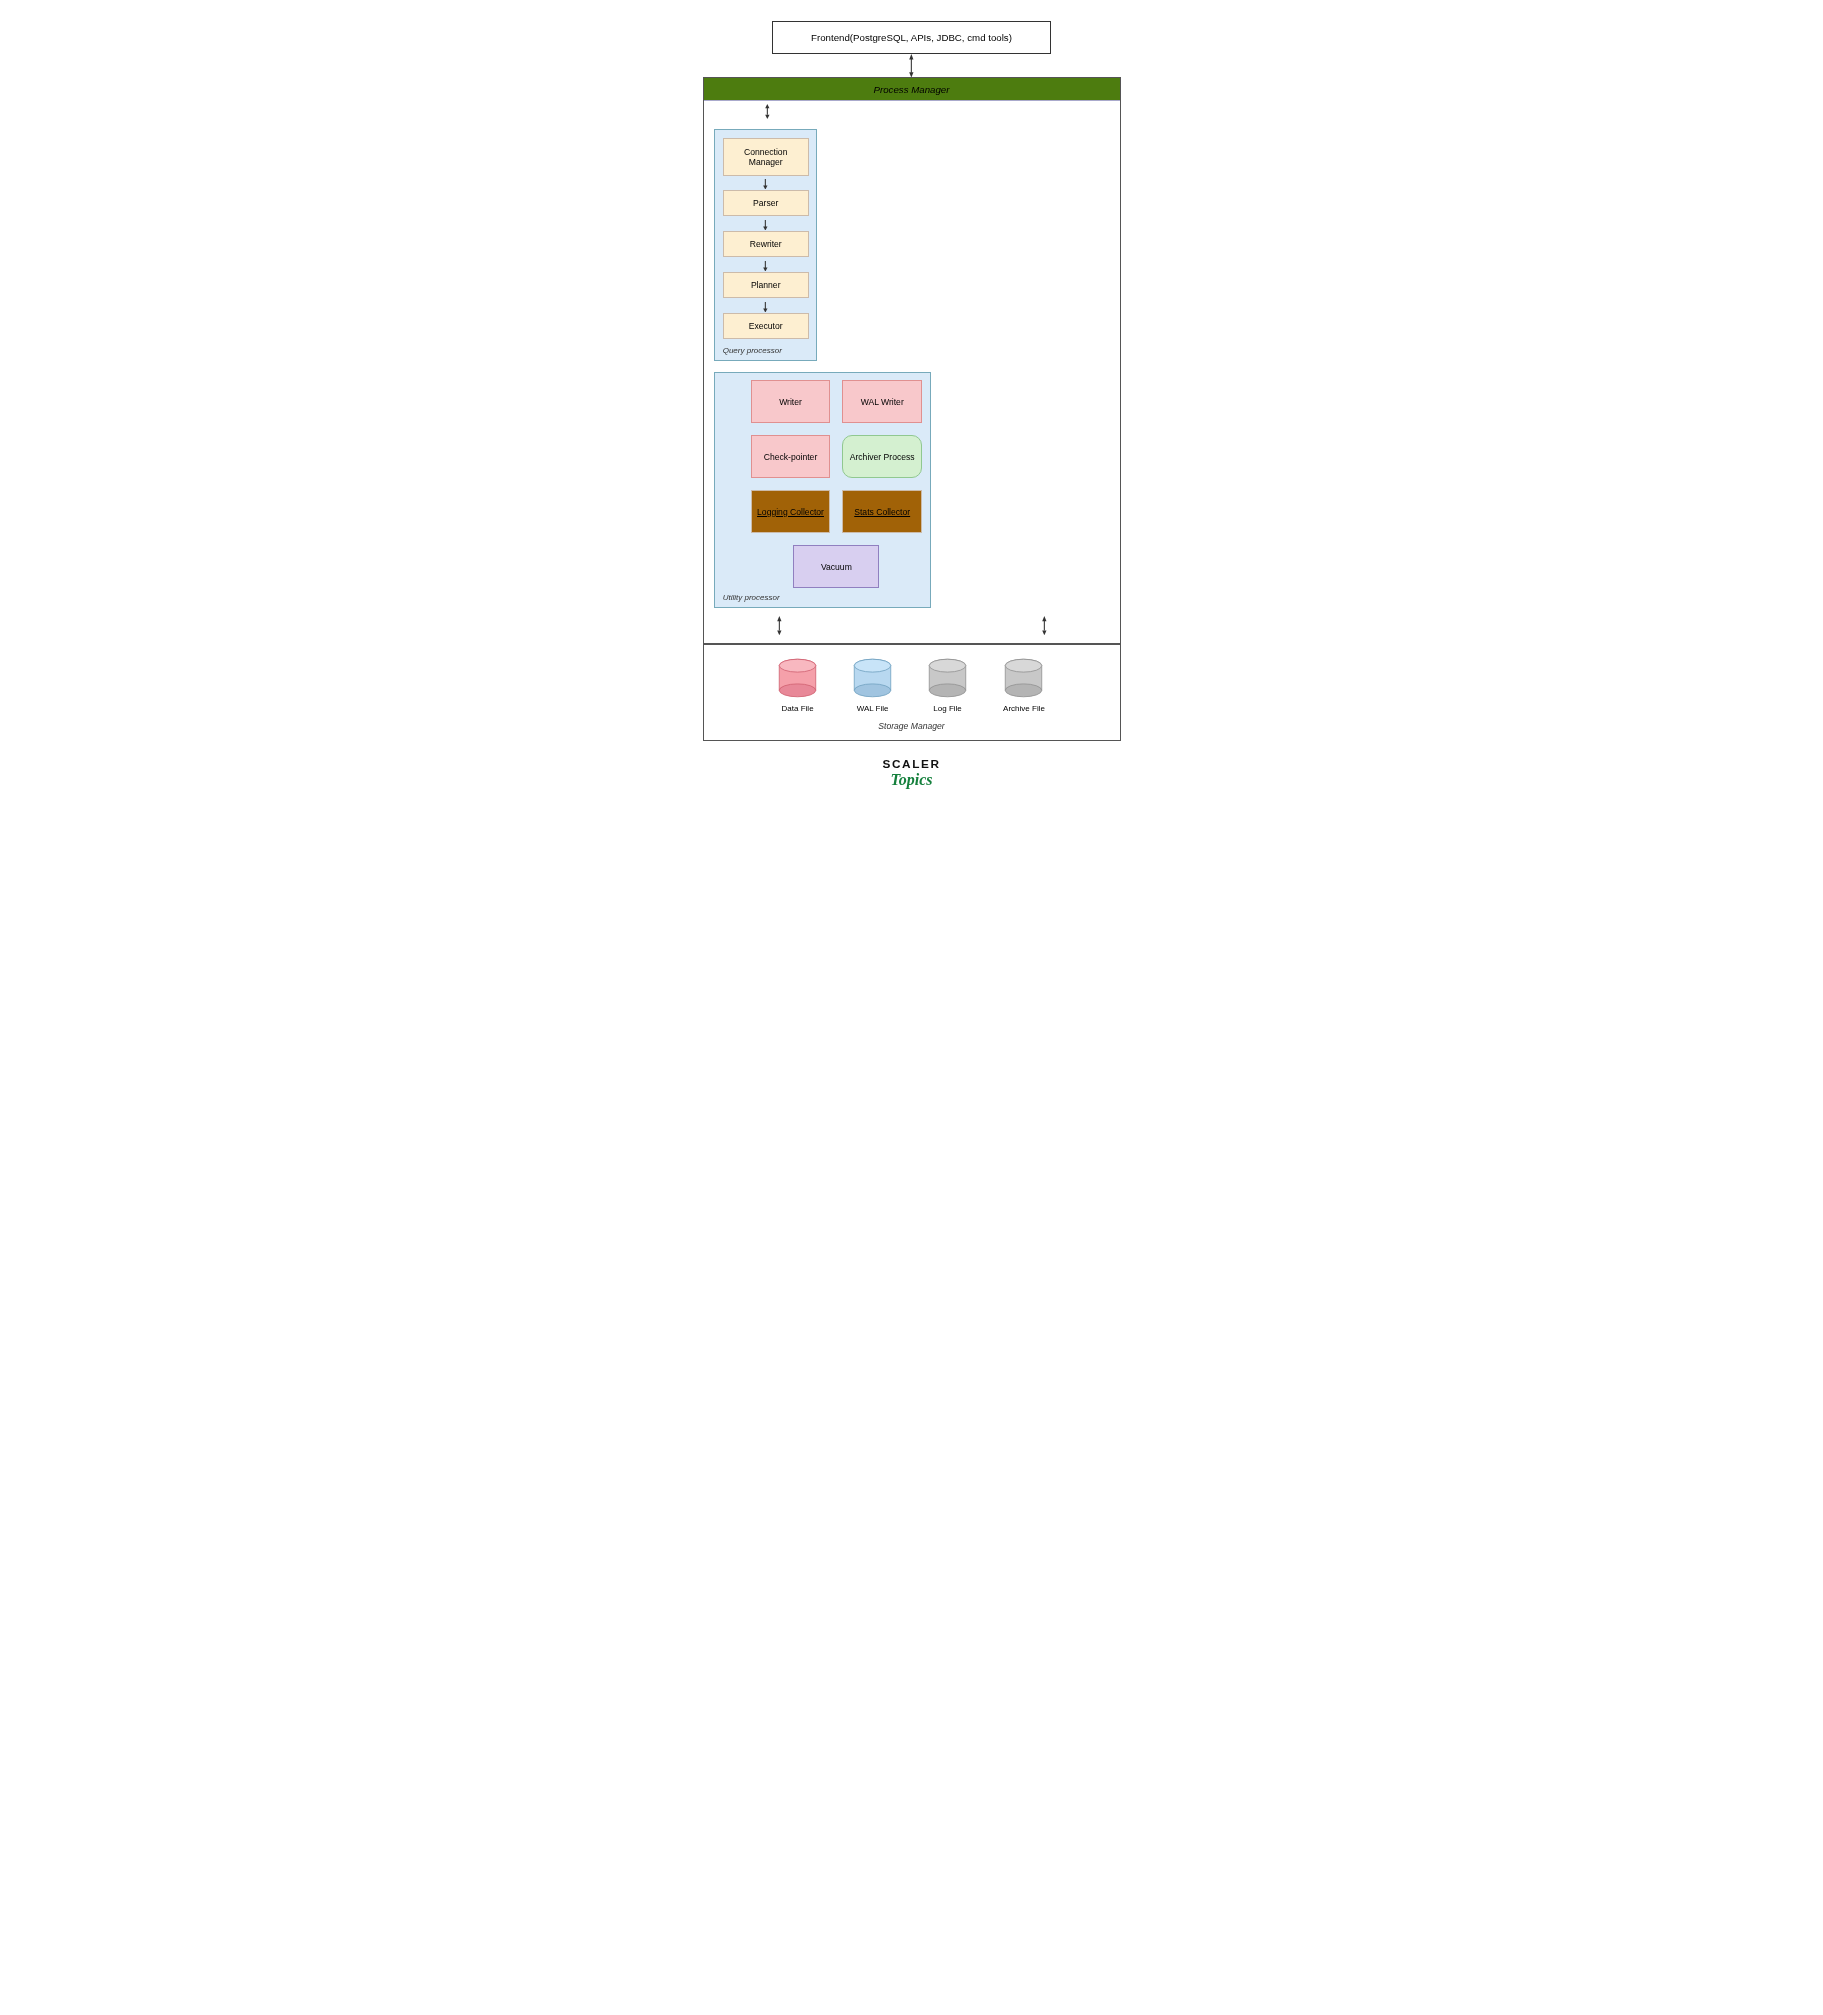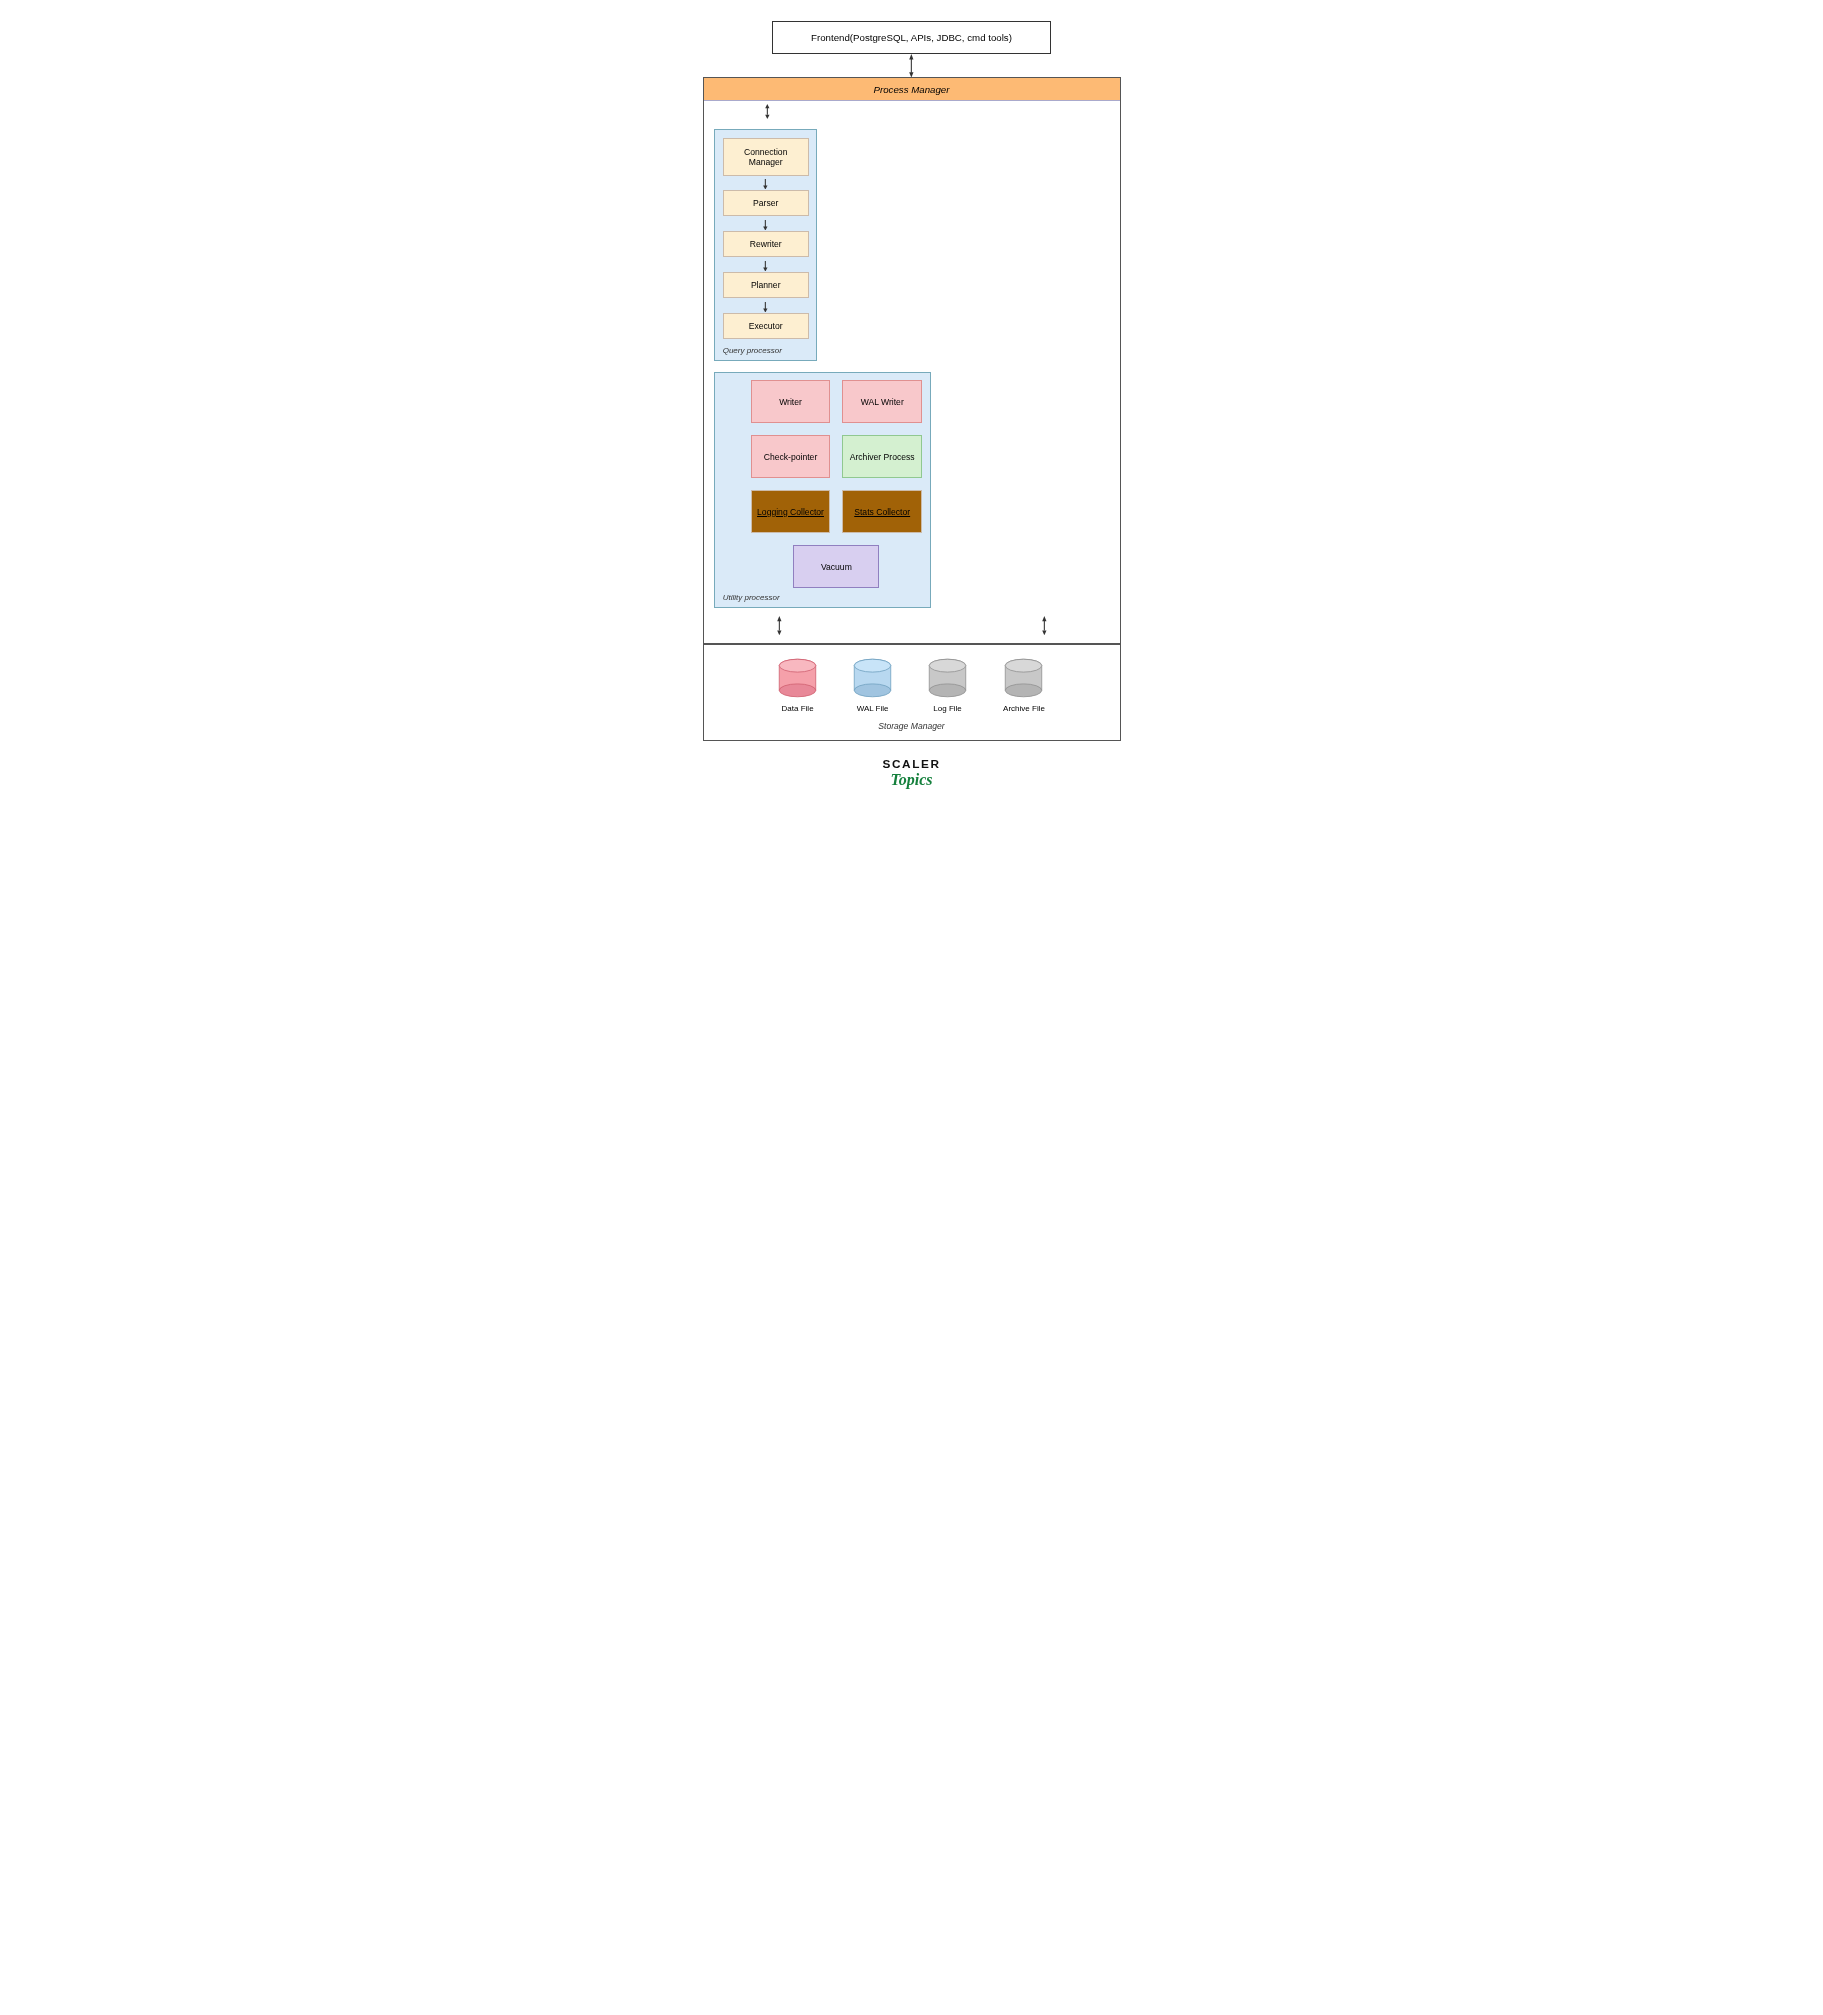--- a/index.html
+++ b/index.html
@@ -34,21 +34,21 @@
     .outer-box {
       border: 1.1px solid #555;
       background: #fff;
       width: 100%;
       padding: 0 0 8.6px 0;
       position: relative;
     }
 
     
     .process-manager-bar {
-      background: #fdba74;
+      background: #4d7c0f;
       border-bottom: 0.5px solid #aac;
       text-align: center;
       font-style: italic;
       font-size: 9.7px;
       padding: 5.4px;
       width: 100%;
     }
 
     .inner-content {
       display: flex;
@@ -138,21 +138,21 @@
       display: flex;
       align-items: center;
       justify-content: center;
       text-align: center;
       font-size: 8.6px;
       padding: 5.4px;
       border: 0.8px solid #cba;
     }
 
     .util-box.pink { background: #f8c8cb; border-color: #e09090; }
-    .util-box.green { background: #d4f0d0; border-color: #90c890; }
+    .util-box.green { background: #d4f0d0; border-color: #90c890; border-radius: 10px; }
     .util-box.beige { background: #a16207; border-color: #cba; text-decoration: underline; }
     .util-box.purple { background: #d8cff0; border-color: #9080c0; }
 
     
     .storage-box {
       border: 1.1px solid #555;
       width: 100%;
       padding: 10.7px 10.7px 8.6px;
       background: #fff;
       display: flex;

